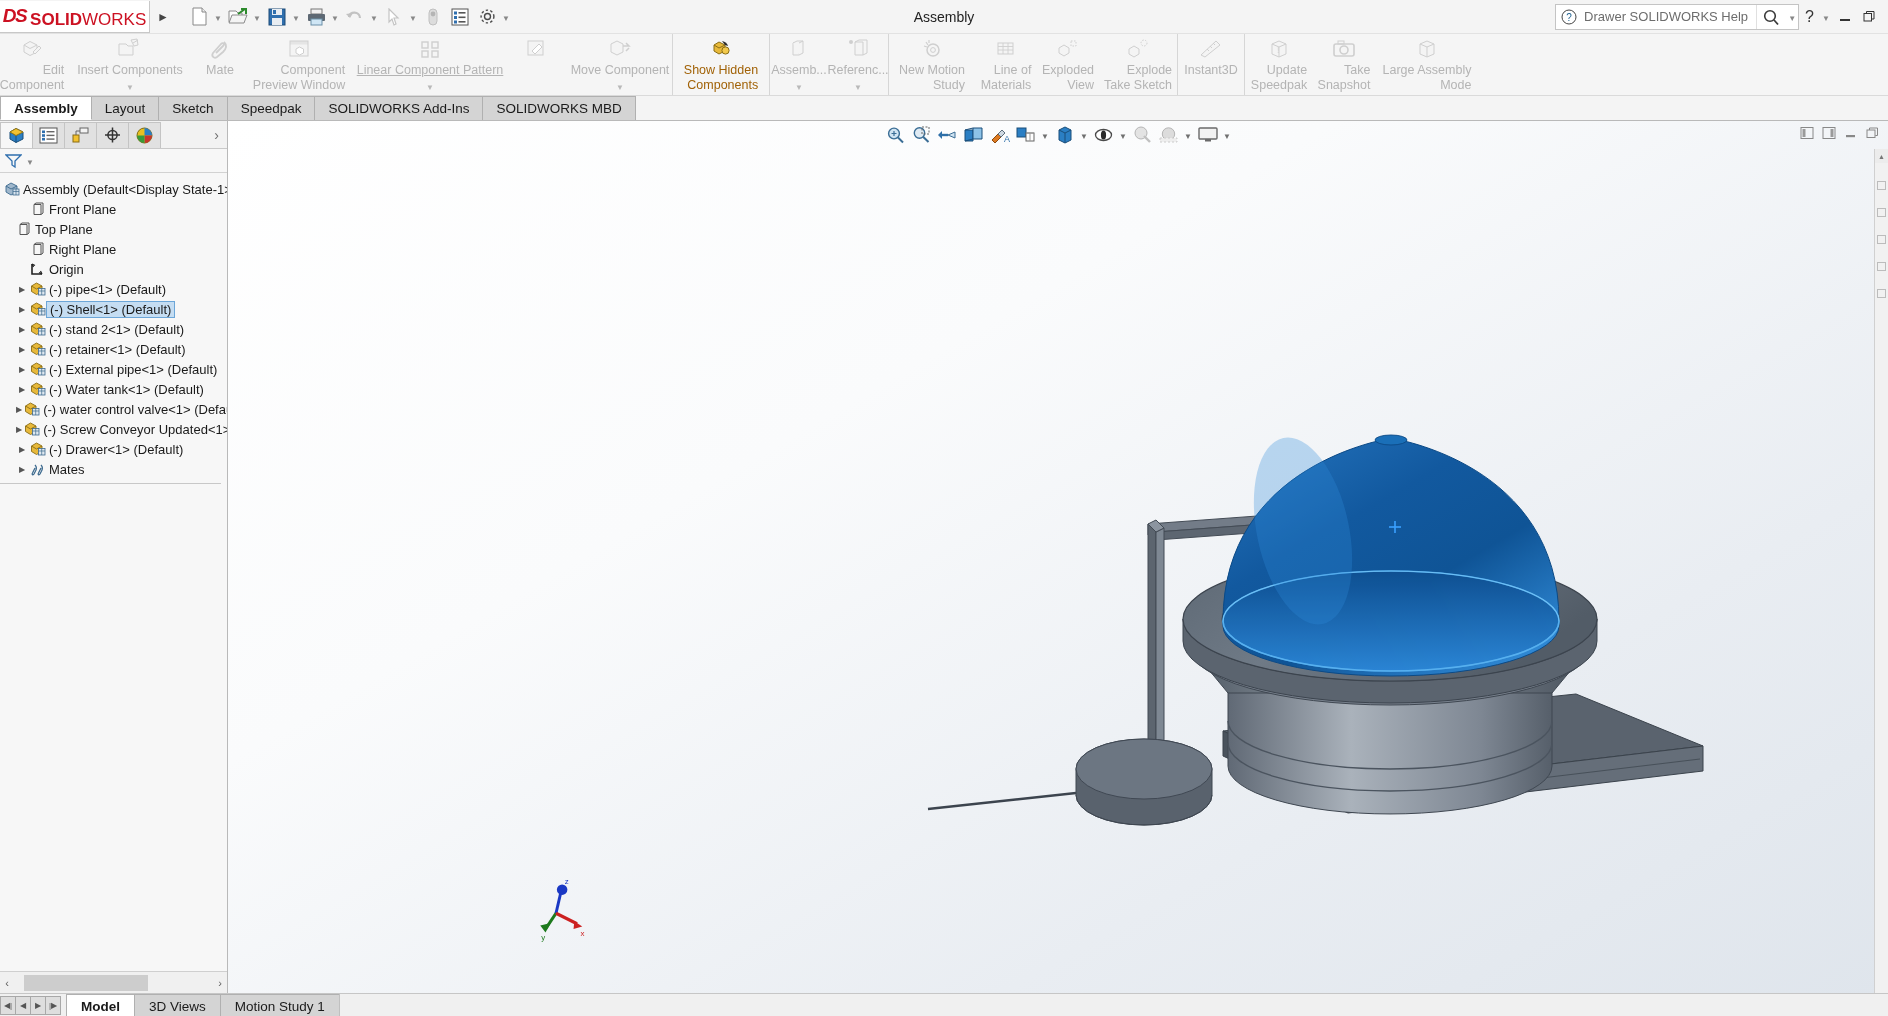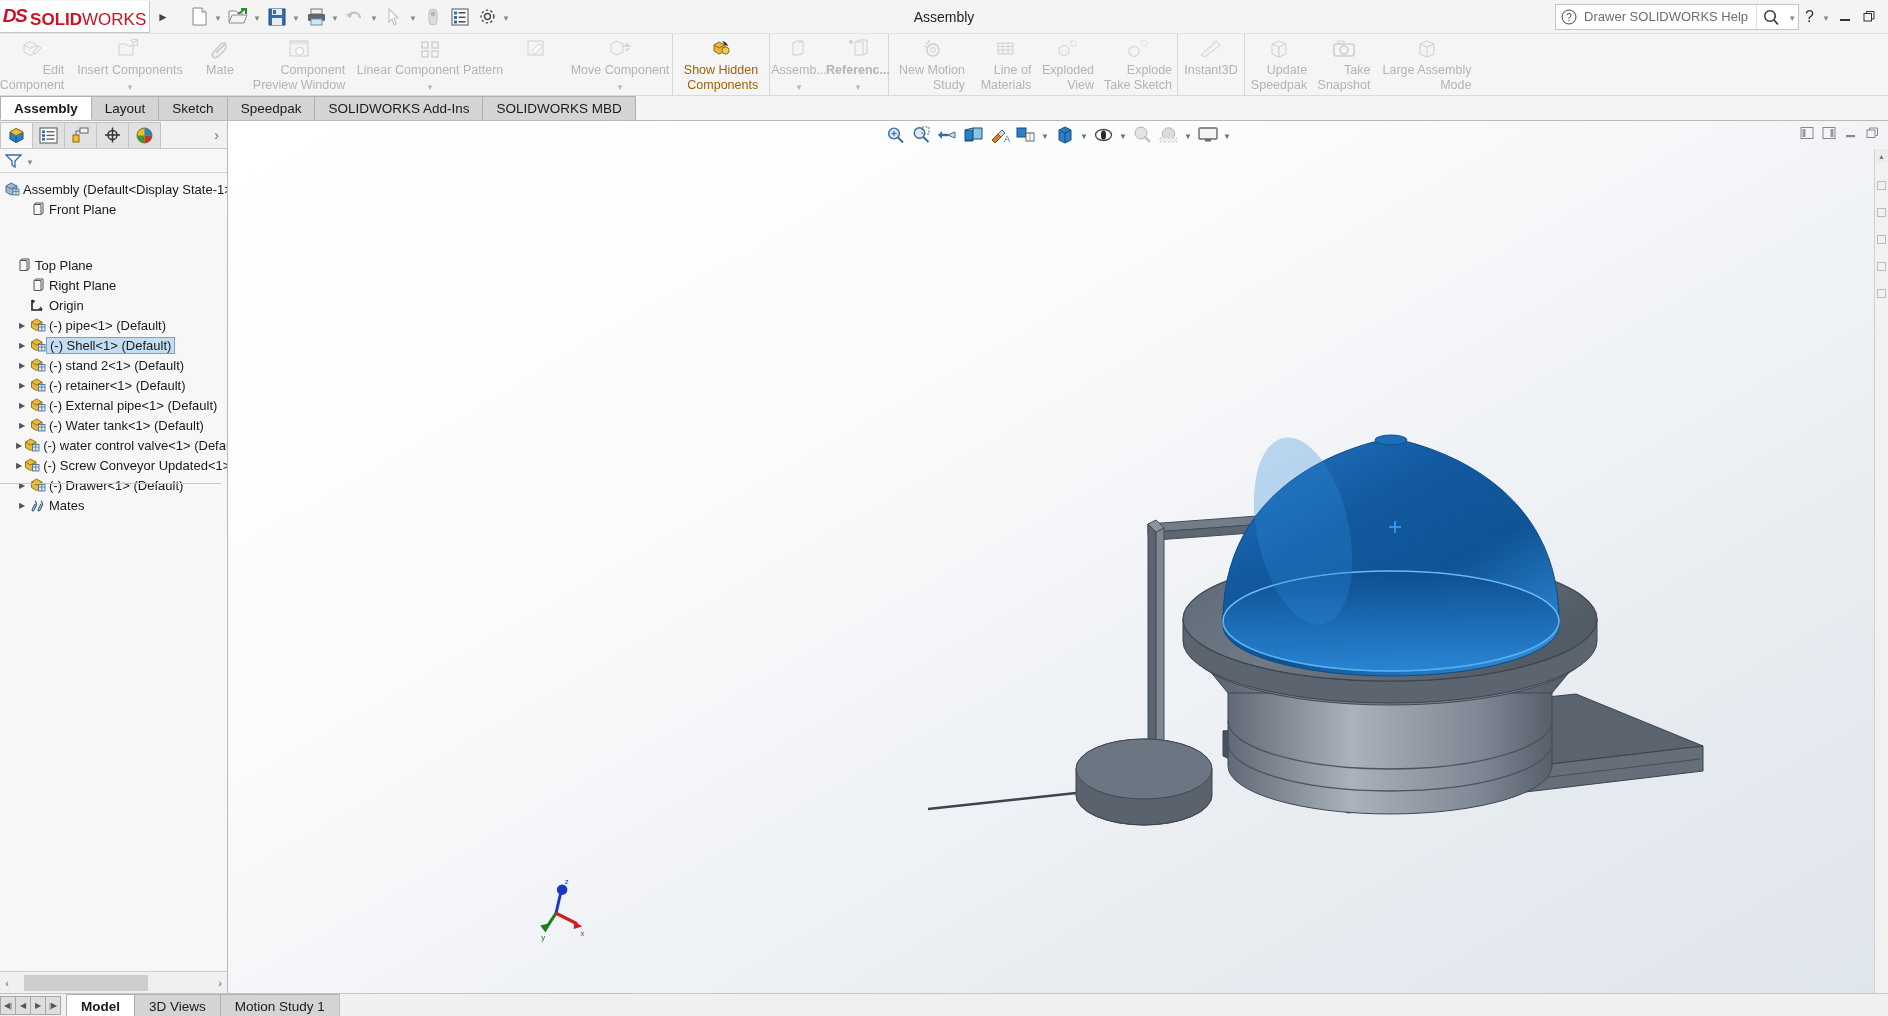--- a/index.html
+++ b/index.html
@@ -354,21 +354,21 @@
           <div class="ricon">
             <svg width="24" height="22" viewBox="0 0 24 22">
               <rect x="3" y="3" width="18" height="15" fill="#f4f4f4" stroke="#cfcfcf"></rect>
               <rect x="3" y="3" width="18" height="3.5" fill="#cfcfcf" opacity="0.4"></rect>
               <path d="M9 11l3.5-2 4 2v4l-4 2-3.5-2z" fill="#fff" stroke="#cfcfcf"></path>
             </svg>
           </div>
           <div class="rlbl">Component
 Preview Window</div>
         </div>
-        <div class="rbtn" style="width: 152px;">
+        <div class="rbtn" style="width: 152px; text-decoration: underline;">
           <div class="ricon">
             <svg width="24" height="22" viewBox="0 0 24 22">
               <rect x="4" y="4" width="6" height="6" fill="none" stroke="#cfcfcf" stroke-width="1.4"></rect>
               <rect x="14" y="4" width="6" height="6" fill="none" stroke="#cfcfcf" stroke-width="1.4"></rect>
               <rect x="4" y="13" width="6" height="6" fill="none" stroke="#cfcfcf" stroke-width="1.4"></rect>
               <rect x="14" y="13" width="6" height="6" fill="none" stroke="#cfcfcf" stroke-width="1.4"></rect>
             </svg>
           </div>
           <div class="rlbl">Linear Component Pattern</div>
           <div class="rcaret">▼</div>
@@ -415,21 +415,21 @@
           <div class="ricon">
             <svg width="24" height="22" viewBox="0 0 24 22">
               <path d="M6 5h6v12H6z" fill="#f4f4f4" stroke="#cfcfcf"></path>
               <path d="M6 5l4-2h6v12l-4 2" fill="#f4f4f4" stroke="#cfcfcf"></path>
               <path d="M12 5l4-2" stroke="#cfcfcf"></path>
             </svg>
           </div>
           <div class="rlbl">Assemb...</div>
           <div class="rcaret">▼</div>
         </div>
-        <div class="rbtn" style="width: 60px; font-weight: bold;">
+        <div class="rbtn" style="width: 60px;">
           <div class="ricon">
             <svg width="24" height="22" viewBox="0 0 24 22">
               <path d="M9 4h8v13H9z" fill="#f4f4f4" stroke="#cfcfcf"></path>
               <path d="M9 4l4-2h8v13l-4 2" fill="none" stroke="#cfcfcf"></path>
               <circle cx="5" cy="4" r="2" fill="#cfcfcf"></circle>
             </svg>
           </div>
           <div class="rlbl">Referenc...</div>
           <div class="rcaret">▼</div>
         </div>
@@ -609,21 +609,21 @@
           <div class="trow" style="padding-left: 16px;">
             <div class="texp"></div>
             <div class="tico">
               <svg width="14" height="15" viewBox="0 0 14 15">
                 <path d="M3 2.5h7v10H3z" fill="none" stroke="#555" stroke-width="1"></path>
                 <path d="M3 2.5l2-1.5h7v10l-2 1.5" fill="none" stroke="#555" stroke-width="1"></path>
               </svg>
             </div>
             <span class="tlbl">Front Plane</span>
           </div>
-          <div class="trow" style=" margin-top: 36px;">
+          <div class="trow" style="">
             <div class="texp"></div>
             <div class="tico">
               <svg width="14" height="15" viewBox="0 0 14 15">
                 <path d="M3 2.5h7v10H3z" fill="none" stroke="#555" stroke-width="1"></path>
                 <path d="M3 2.5l2-1.5h7v10l-2 1.5" fill="none" stroke="#555" stroke-width="1"></path>
               </svg>
             </div>
             <span class="tlbl">Top Plane</span>
           </div>
           <div class="trow" style="padding-left: 16px;">

